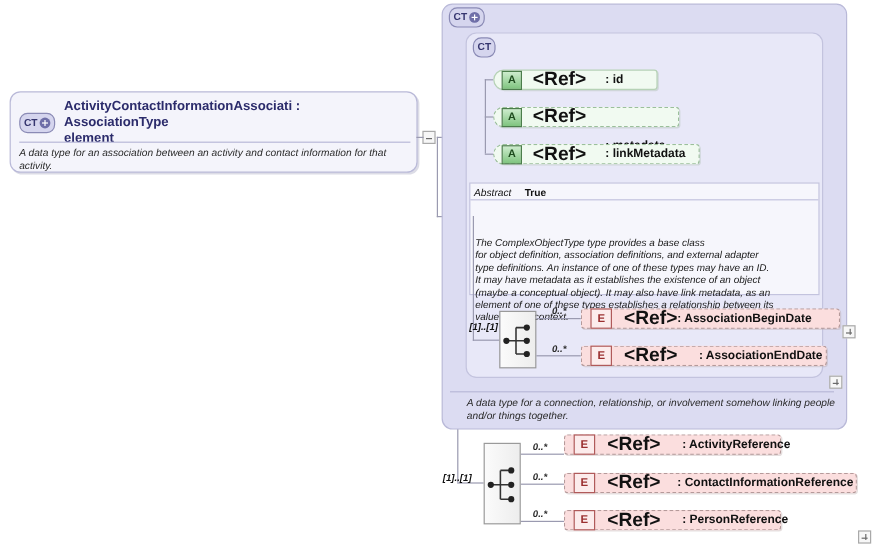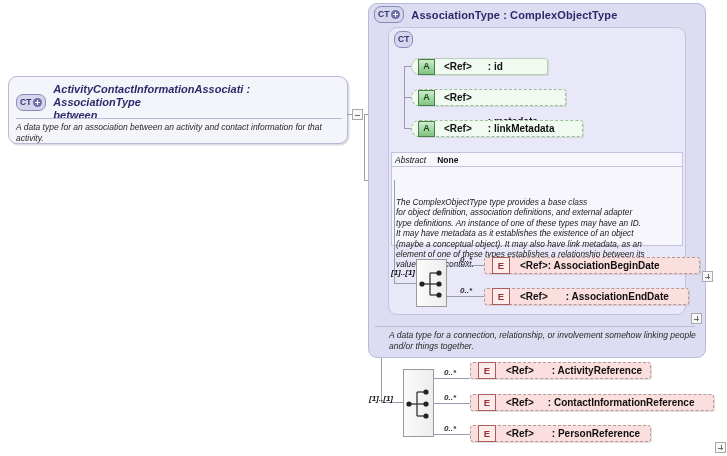--- a/index.html
+++ b/index.html
@@ -72,21 +72,21 @@
   }
   .attr-row.solid{border-style:solid;border-color:#b6d2b6;}
   .badge-a{
     width:15px;height:14px;margin-left:6px;flex:0 0 auto;
     border:1px solid #4b7d4b;
     background:linear-gradient(to bottom,#cdeccd,#7fc47f);
     color:#1d4a1d;font-size:9px;font-weight:bold;
     display:flex;align-items:center;justify-content:center;line-height:1;
   }
   .row-ref{
-    font-size:10px;font-weight:bold;color:#111;margin-left:9px;white-space:nowrap;
+    font-size:16px;font-weight:bold;color:#111;margin-left:9px;white-space:nowrap;
   }
   .row-name{
     font-size:10px;font-weight:bold;color:#111;white-space:nowrap;
   }
 
   
   .el-row{
     background:#fbdede;border:1px dashed #b59a9a;border-radius:3px;
     display:flex;align-items:center;
     box-shadow:1px 1px 0 rgba(180,160,160,.35);
@@ -146,23 +146,23 @@
 <body>
 
 <div id="stage">
 
   <div class="abs root-box" style="left:8px;top:76px;width:340px;height:68px;">
     <div class="abs ct-head" style="left:7px;top:6px;width:326px;">
       <span class="badge-ct">
         <span>CT</span>
           <span class="pl"></span>
       </span>
-      <span class="root-title" style="max-width:285px;font-style:italic;">
+      <span class="root-title" style="max-width:285px;">
         <span>ActivityContactInformationAssociati : AssociationType</span><br>
-        <span>between</span>
+        <span>element</span>
       </span>
     </div>
     <div class="abs sep" style="left:7px;top:41px;width:326px;"></div>
     <div class="abs doc" style="left:7px;top:45px;width:328px;">A data type for an association between an activity and contact information for that activity.</div>
   </div>
 
   <div class="abs minusbox" style="left:352px;top:109px;"></div>
 
   <div class="ln lnh" style="left:347px;top:114px;width:6px;"></div>
 
@@ -176,21 +176,20 @@
   <div class="ln lnh" style="left:381px;top:402px;width:22px;"></div>
 
   <div class="abs ct-outer" style="left:368px;top:3px;width:338px;height:355px;">
   </div>
 
   <div class="abs ct-head" style="left:374px;top:6px;">
     <span class="badge-ct">
       <span>CT</span>
         <span class="pl"></span>
     </span>
-    <span class="ct-title">AssociationType : ComplexObjectType</span>
   </div>
 
   <div class="abs ct-inner" style="left:388px;top:27px;width:298px;height:288px;">
   </div>
 
   <div class="abs ct-head" style="left:394px;top:31px;">
     <span class="badge-ct">
       <span>CT</span>
     </span>
   </div>
@@ -214,21 +213,21 @@
 
   <div class="abs attr-row" style="left:411px;top:120px;width:172px;height:17px;border-top-left-radius:9px;border-bottom-left-radius:9px;">
     <span class="badge-a">A</span>
     <span class="row-ref">&lt;Ref&gt;</span>
     <span class="row-name" style="margin-left:16px;">: linkMetadata</span>
   </div>
 
   <div class="abs facet" style="left:391px;top:152px;width:292px;height:94px;">
     <div class="facet-head">
       <span class="facet-key">Abstract</span>
-      <span class="facet-val">None</span>
+      <span class="facet-val">True</span>
     </div>
     <div class="facet-rule"></div>
     <div class="facet-doc">The ComplexObjectType type provides a base class
 for object definition, association definitions, and external adapter
 type definitions. An instance of one of these types may have an ID.
 It may have metadata as it establishes the existence of an object
 (maybe a conceptual object). It may also have link metadata, as an
 element of one of these types establishes a relationship between its
 value and its context.</div>
   </div>

